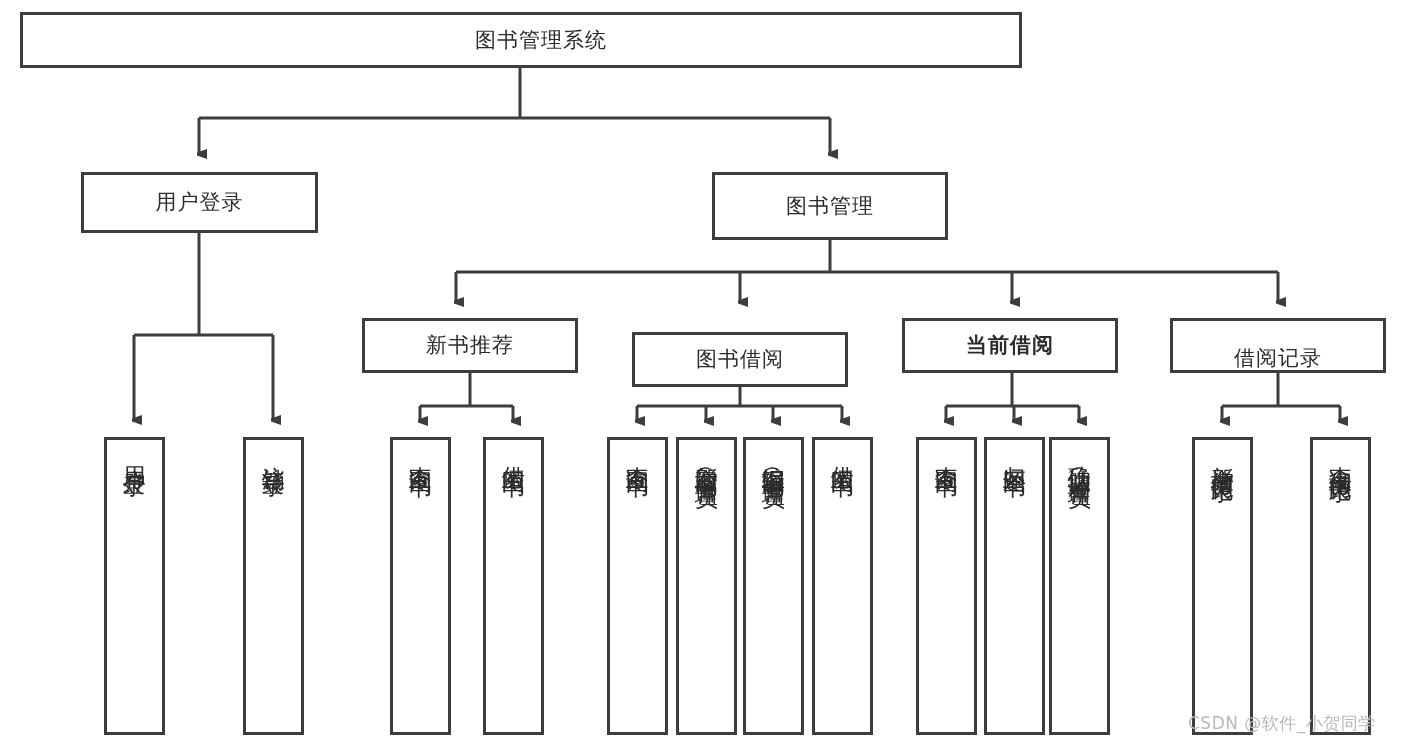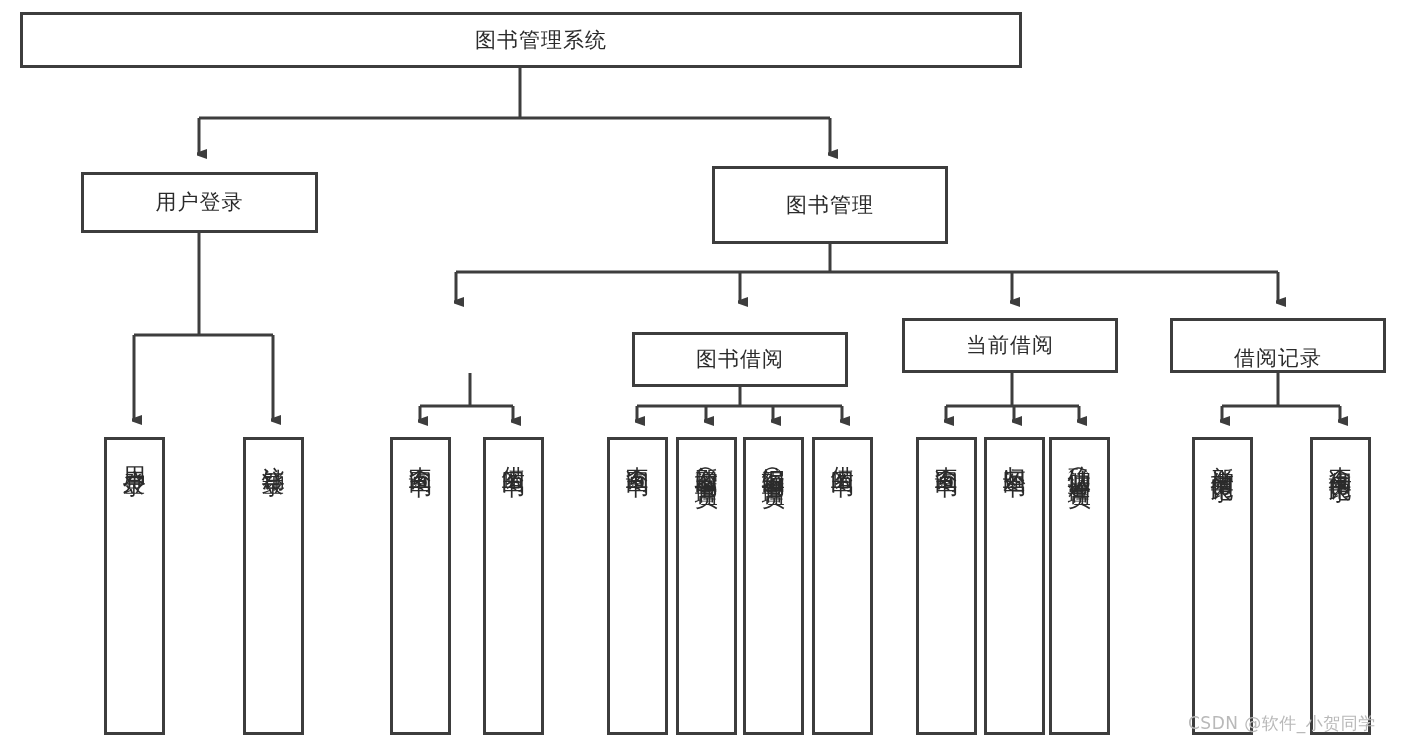--- a/index.html
+++ b/index.html
@@ -122,28 +122,31 @@
     </g>
   </svg>
 
   <div class="node root" style="left:20px; top:12px; width:1002px; height:56px;">
     <span class="label">图书管理系统</span>
   </div>
 
   <div class="node" style="left:81px; top:172px; width:237px; height:61px;">
     <span class="label">用户登录</span>
   </div>
-  <div class="node" style="left:712px; top:166px; width:236px; height:78px;">
+  <div class="node" style="left:712px; top:172px; width:236px; height:68px;">
     <span class="label">图书管理</span>
   </div>
 
+  <div class="node" style="left:362px; top:318px; width:216px; height:55px;">
+    <span class="label">新书推荐</span>
+  </div>
   <div class="node" style="left:632px; top:332px; width:216px; height:55px;">
     <span class="label">图书借阅</span>
   </div>
-  <div class="node" style="left:902px; top:318px; width:216px; height:55px;">
+  <div class="node" style="left:902px; top:318px; width:216px; height:55px;font-weight:bold;">
     <span class="label">当前借阅</span>
   </div>
   <div class="node" style="left:1170px; top:318px; width:216px; height:55px;align-items:flex-end;">
     <span class="label">借阅记录</span>
   </div>
 
   <div class="node leaf" style="left:104px; top:437px; width:61px; height:298px;">
     <span class="label">用户登录</span>
   </div>
   <div class="node leaf" style="left:243px; top:437px; width:61px; height:298px;">

